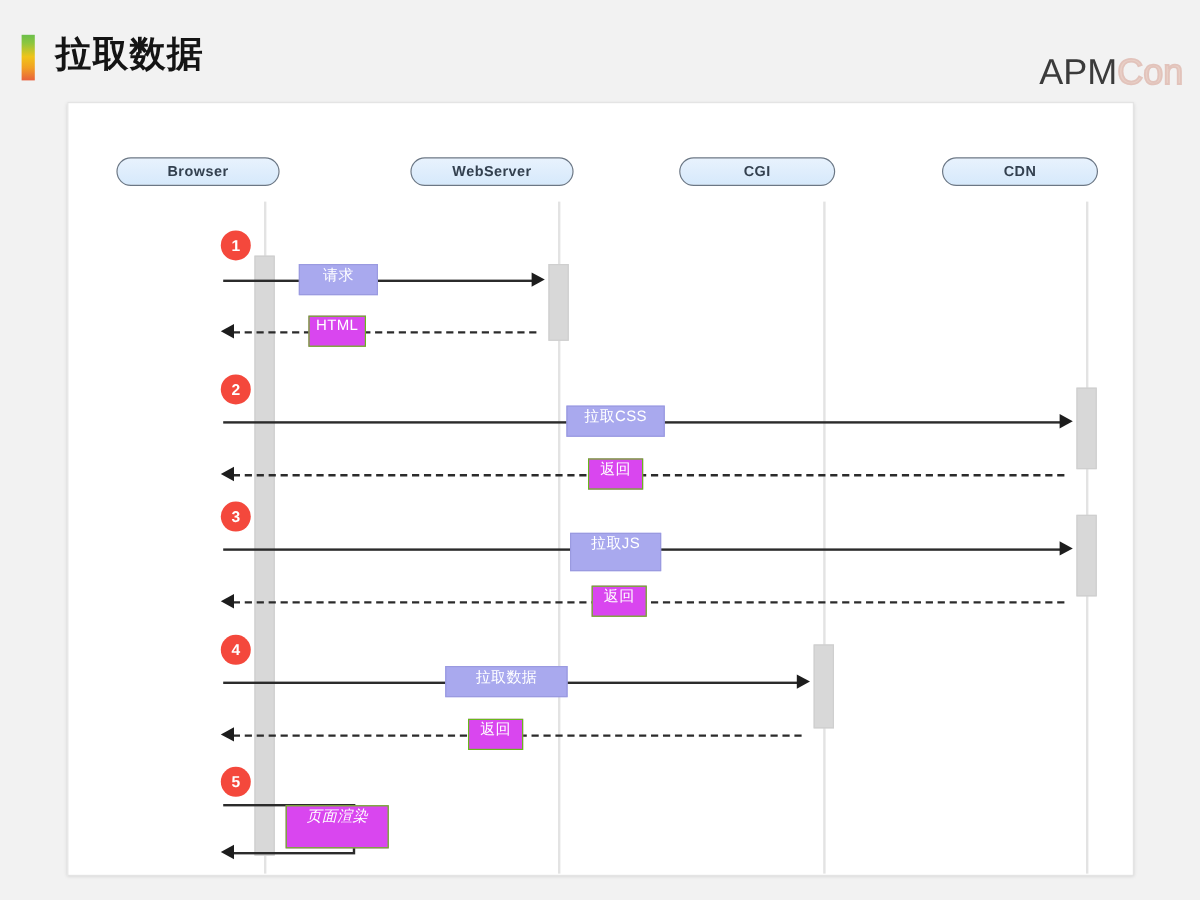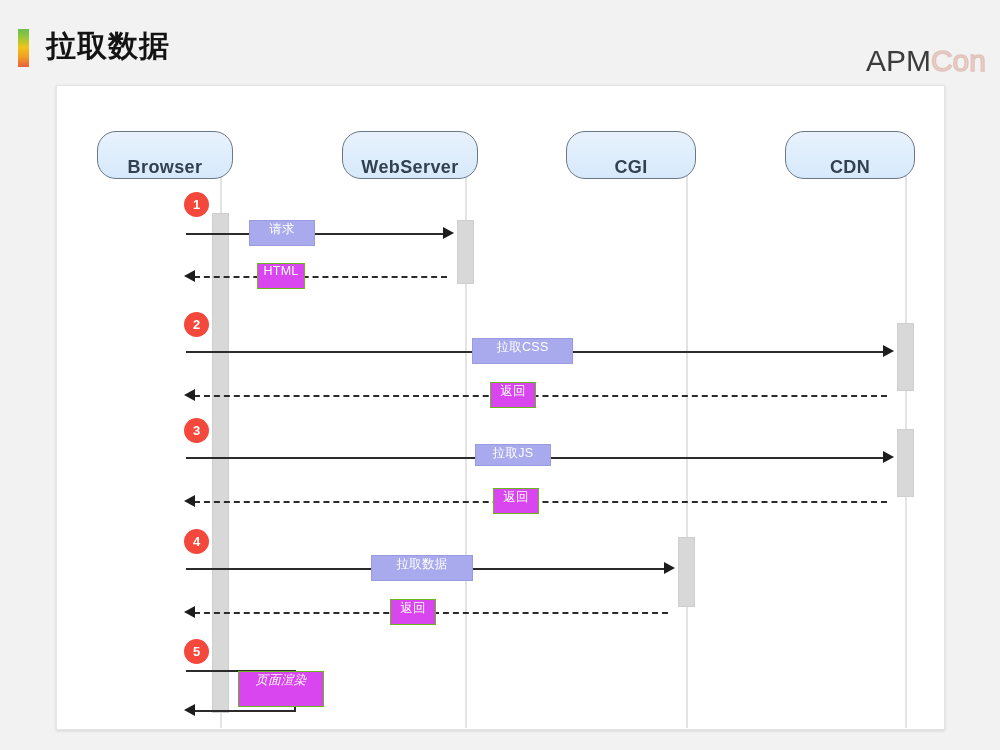--- a/index.html
+++ b/index.html
@@ -69,29 +69,29 @@
   }
   .diagram {
     position: absolute;
     left: 0; top: 0;
     width: 889px; height: 645px;
   }
 
   
   .participant {
     position: absolute;
-    height: 48px;
+    height: 24px;
     border: 1.6px solid #6b7785;
     border-radius: 19px;
     background: linear-gradient(to bottom, #e8f2fd 0%, #d6e9fb 100%);
     box-sizing: border-box;
     display: flex;
-    align-items: flex-end;
+    align-items: center;
     justify-content: center;
-    font-size: 18px;
+    font-size: 12px;
     font-weight: bold;
     color: #33404f;
     letter-spacing: 0.4px;
   }
 
   
   .lifeline {
     position: absolute;
     width: 2px;
     background: #e3e3e3;
@@ -218,37 +218,37 @@
     <div class="msg-label green" style="left:200px; top:177px; width:48px; height:26px;">
       <span>HTML</span>
     </div>
 
     <div class="step-badge" style="left:127px; top:226px;">
       <span>2</span>
     </div>
 
     <div class="msg-line" style="left:129px; top:265px; width:701px;"></div>
     <div class="arrow-right" style="left:826px; top:259px;"></div>
-    <div class="msg-label purple" style="left:415px; top:252px; width:101px; height:26px;">
+    <div class="msg-label purple" style="left:415px; top:252px; width:82px; height:26px;">
       <span>拉取CSS</span>
     </div>
 
     <div class="msg-line dashed" style="left:137px; top:309px; width:693px;"></div>
     <div class="arrow-left" style="left:127px; top:303px;"></div>
     <div class="msg-label green" style="left:433px; top:296px; width:46px; height:26px;">
       <span>返回</span>
     </div>
 
     <div class="step-badge" style="left:127px; top:332px;">
       <span>3</span>
     </div>
 
     <div class="msg-line" style="left:129px; top:371px; width:701px;"></div>
     <div class="arrow-right" style="left:826px; top:365px;"></div>
-    <div class="msg-label purple" style="left:418px; top:358px; width:76px; height:22px;">
+    <div class="msg-label purple" style="left:418px; top:358px; width:76px; height:32px;">
       <span>拉取JS</span>
     </div>
 
     <div class="msg-line dashed" style="left:137px; top:415px; width:693px;"></div>
     <div class="arrow-left" style="left:127px; top:409px;"></div>
     <div class="msg-label green" style="left:436px; top:402px; width:46px; height:26px;">
       <span>返回</span>
     </div>
 
     <div class="step-badge" style="left:127px; top:443px;">

